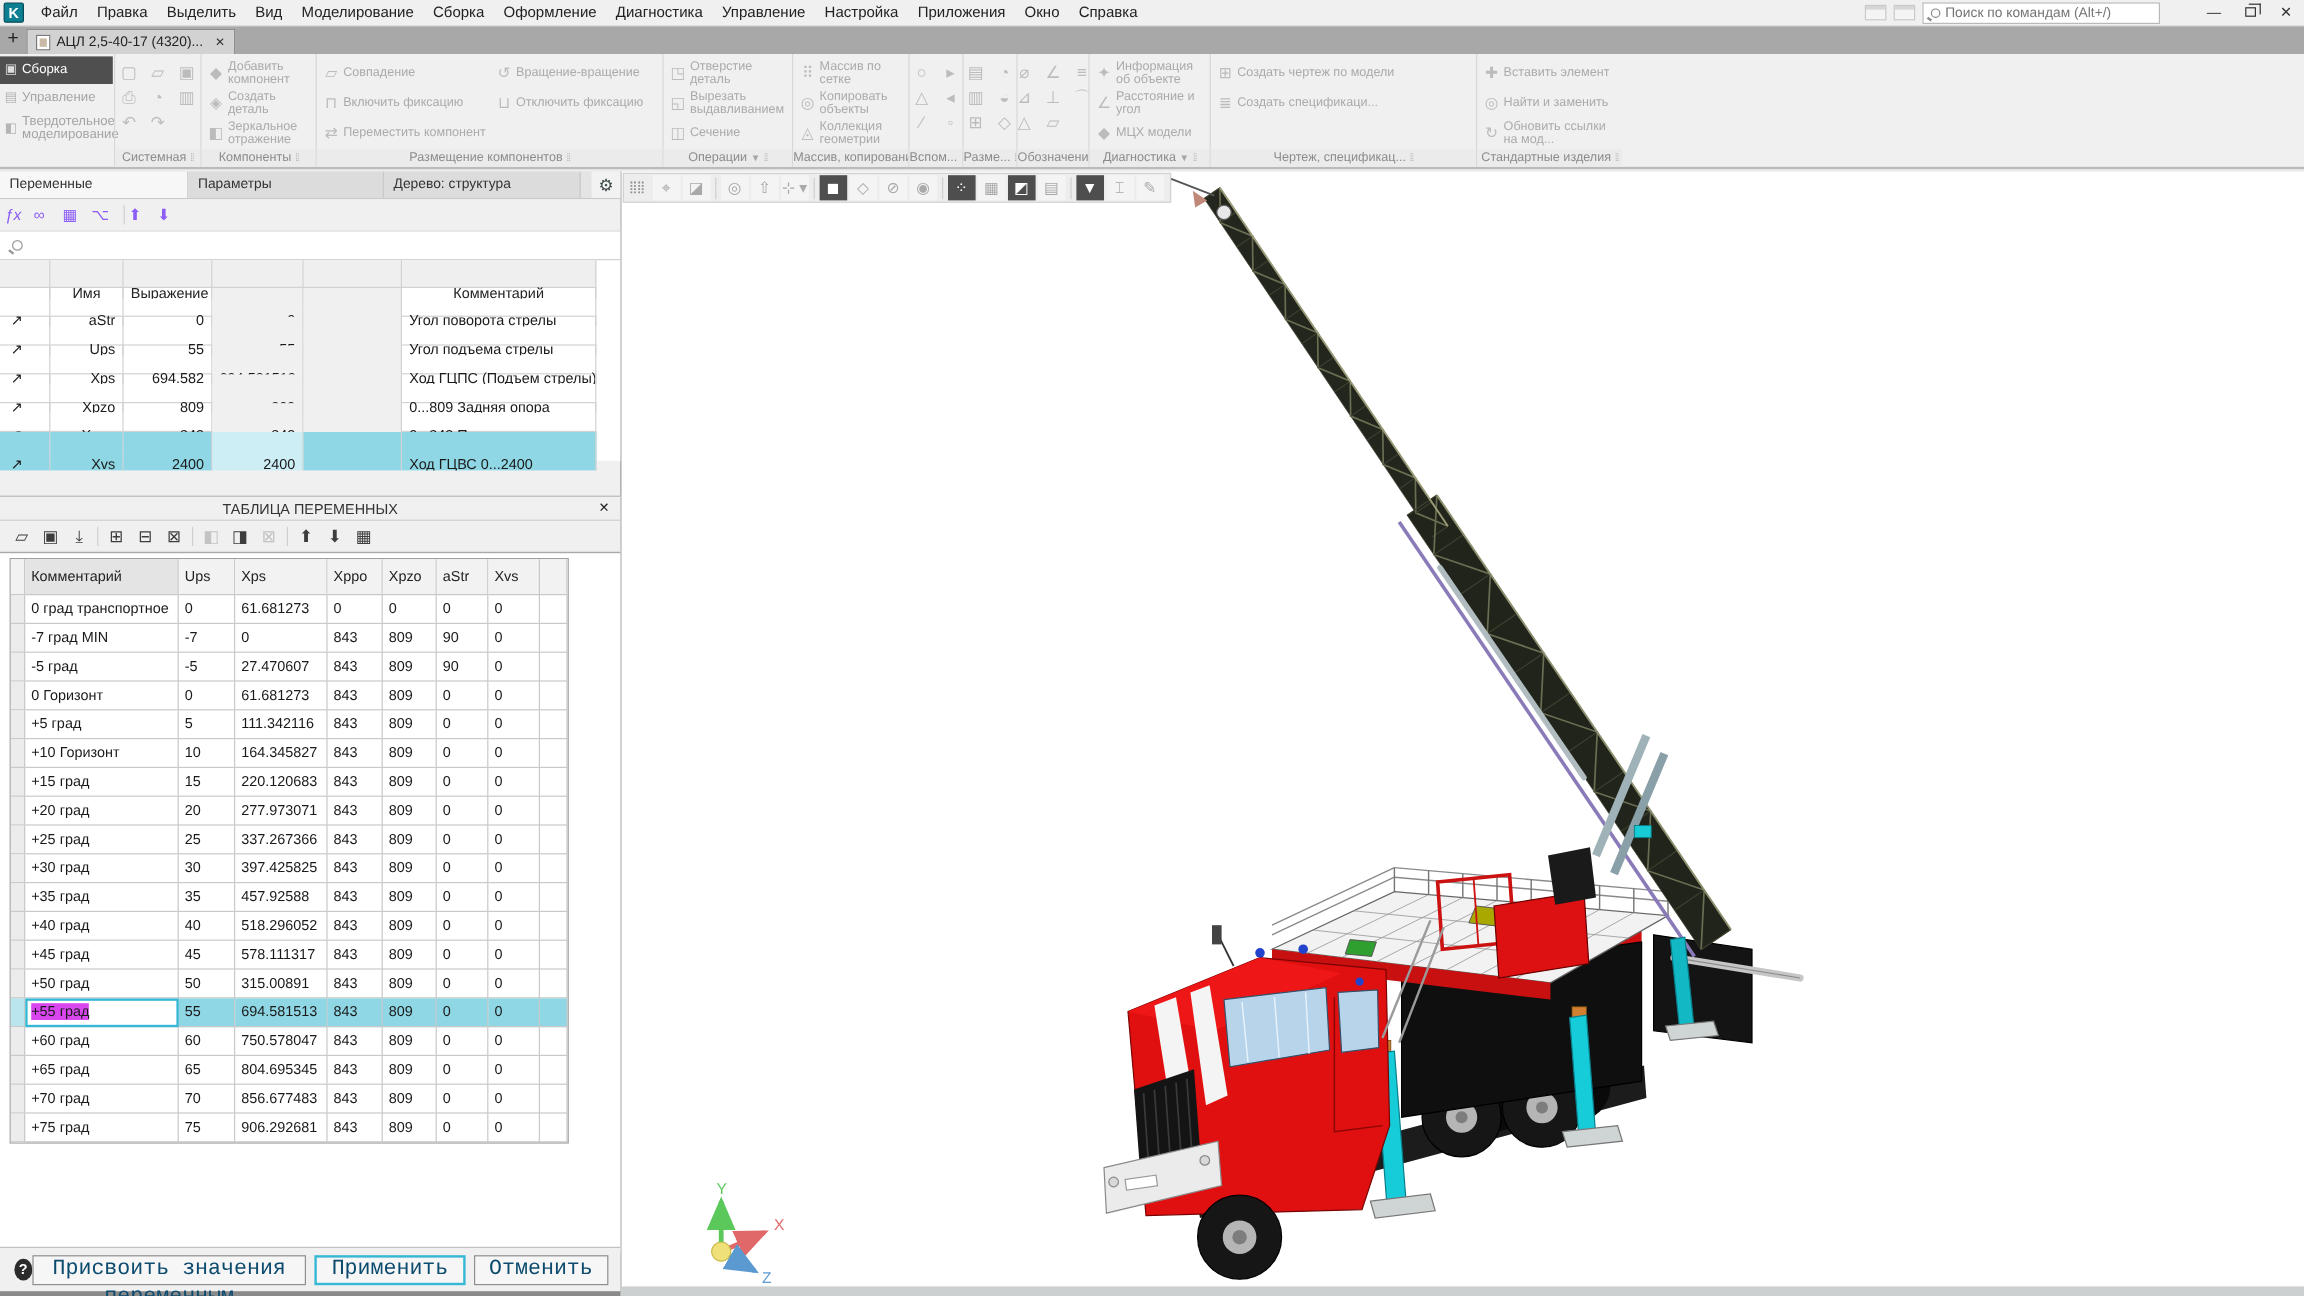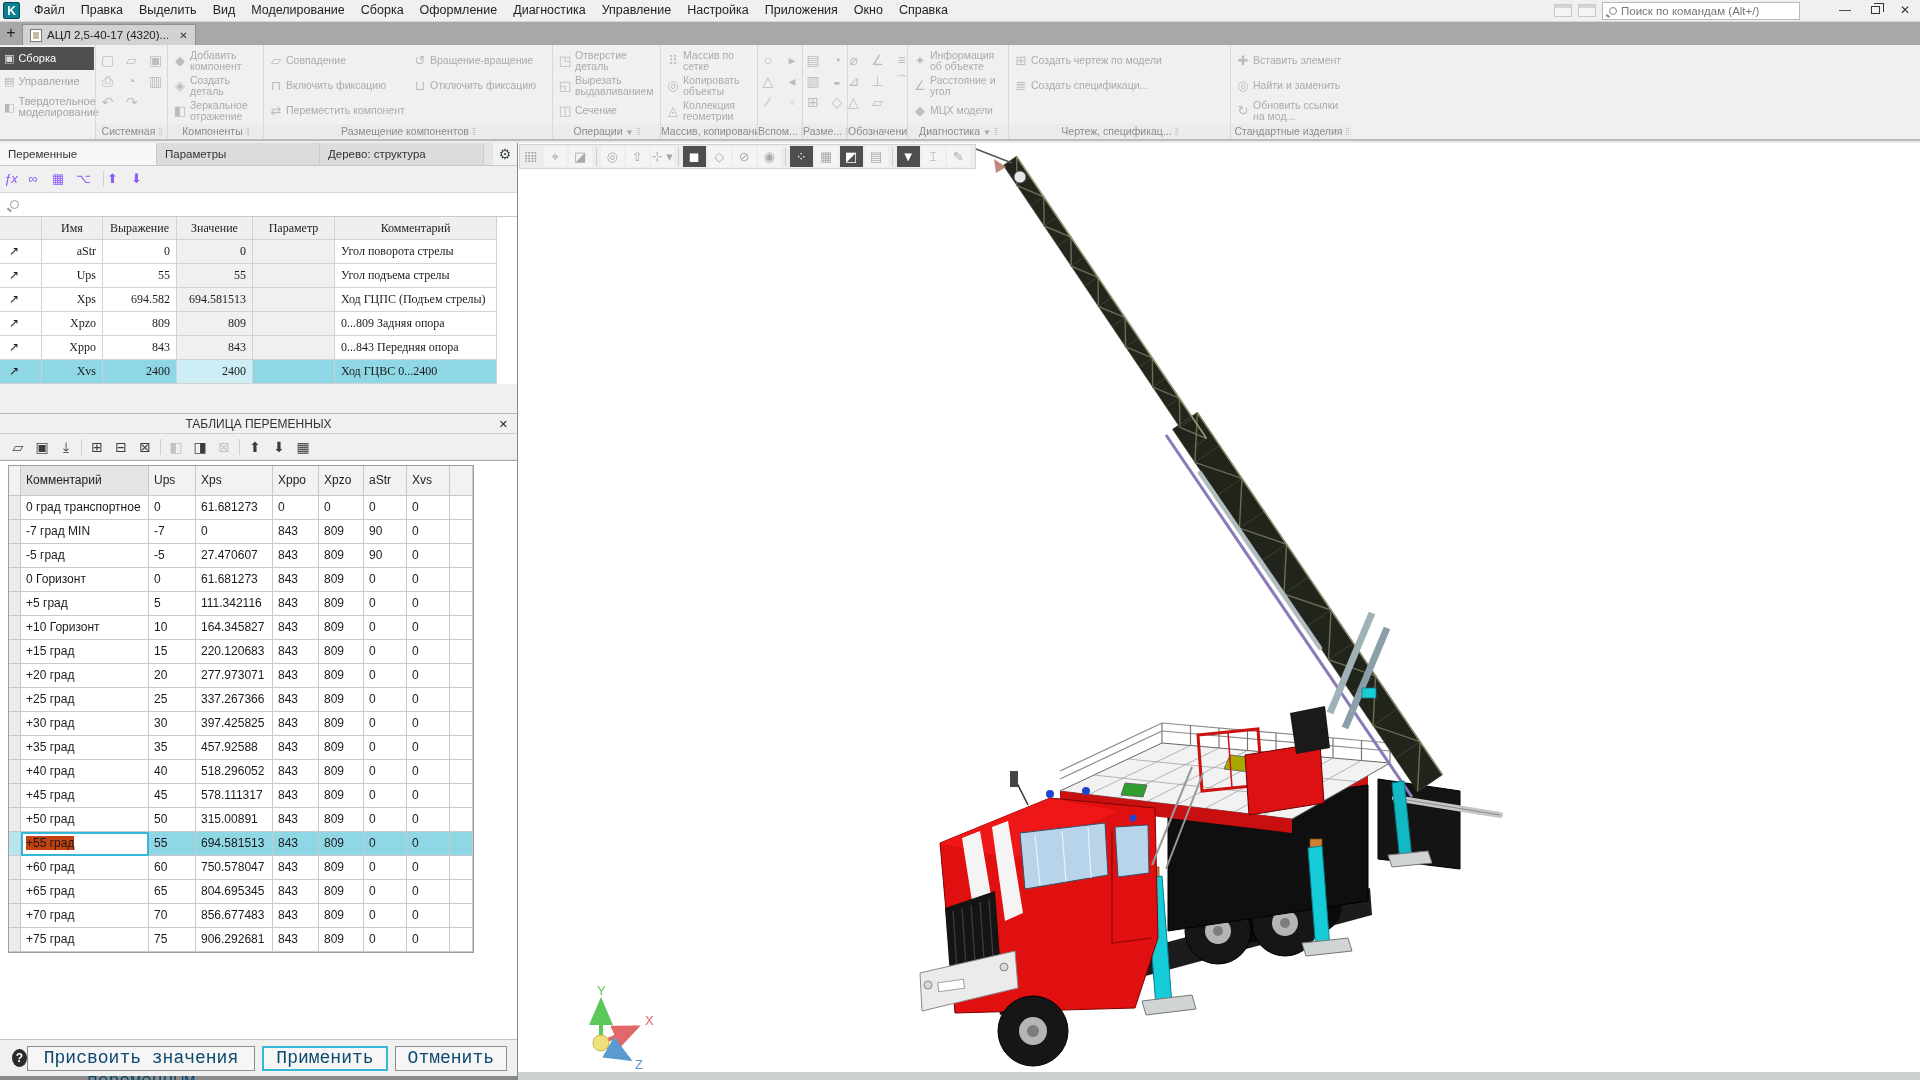--- a/index.html
+++ b/index.html
@@ -76,22 +76,22 @@
   .psep { width:1px; height:16px; background:#cfcfcf; margin:0 3px; }
 
   
   #psearch { height:25px; background:#fff; border-top:1px solid #d9d9d9; border-bottom:1px solid #c9c9c9; display:flex; align-items:center; }
   #psearch .mag { width:9px; height:9px; border:1.5px solid #9a9a9a; border-radius:50%; margin:0 0 0 10px; position:relative; }
   #psearch .mag::after { content:""; position:absolute; width:5px; height:1.5px; background:#9a9a9a; transform:rotate(38deg); left:-4px; top:8px; }
 
   
   #vgrid { background:#fff; }
   .vrow { display:grid; grid-template-columns:42px 61px 74px 76px 82px 1fr; height:24px; border-bottom:1px solid #d2d2d2; width:497px; }
-  .vrow > div { line-height:23px; font-size:12px; color:#1a1a1a; border-right:1px solid #d2d2d2; padding:0 6px;
-    white-space:nowrap; overflow:hidden;font-family:Liberation Serif, serif; }
+  .vrow > div { line-height:23px; font-size:12px; color:#1a1a1a; border-right:1px solid #d2d2d2; padding:16px 6px;
+    white-space:nowrap; overflow:hidden; }
   .vhead { background:#efefef; height:23px; }
   .vhead > div { text-align:center; color:#222; }
   .vgrouphead { height:24px; background:#f7f7f7; border-bottom:1px solid #d2d2d2; font-size:12px; color:#111;
     line-height:23px; padding-left:8px; width:497px; white-space:nowrap; overflow:hidden; }
   .vgrouphead .tri { font-size:9px; color:#444; margin-right:6px; }
   .vrow .c-num { text-align:right; }
   .vrow .c-arrow { text-align:left; padding-left:9px; color:#1a1a1a; font-size:12px; }
   .vrow .c-val, .vrow .c-par { background:#f0f0f0; }
   .vrow.sel > div { background:#8fd7e5; }
   .vrow.sel .c-val { background:#cdeef5; }
@@ -108,21 +108,21 @@
   .trow { display:grid; grid-template-columns:12px 128px 47px 77px 46px 45px 43px 43px 1fr; height:24px; }
   .trow > div { border-right:1px solid #c9c9c9; border-bottom:1px solid #c9c9c9; font-size:12px; color:#1a1a1a;
     line-height:23px; padding:0 5px; white-space:nowrap; overflow:hidden; }
   .trow > .gut { background:#ececec; padding:0; }
   .trow.thead { height:30px; }
   .trow.thead > div { line-height:29px; background:#f2f2f2; color:#222; }
   .trow.thead > .hc0 { background:#e4e4e4; }
   .trow.sel > div { background:#8fd7e5; }
   .trow.sel > .gut { background:#b9e6ee; }
   .trow.sel > .cmt { background:#fff; outline:2px solid #35b8d5; outline-offset:-2px; }
-  .trow.sel > .cmt span { background:#c2410c; }
+  .trow.sel > .cmt span { background:#d946ef; }
 
   
   #pfooter { position:absolute; left:0; bottom:0; width:517px; height:41px; background:#f0f0f0;
     border-top:1px solid #c2c2c2; border-bottom:4px solid #8a8a8a; display:flex; align-items:center; }
   #help-btn { width:18px; height:18px; border-radius:50%; background:#2b2b2b; color:#fff; font-size:12px;
     font-weight:bold; text-align:center; line-height:18px; margin:0 0 0 12px; }
   #pfooter .btns { margin-left:auto; display:flex; gap:7px; padding-right:10px; }
   .pbtn { height:25px; background:#f6f6f6; border:1px solid #8f8f8f; font-size:18px; color:#0c4a6e;
     padding:0 12px; line-height:23px;font-family:Liberation Mono, monospace; }
   .pbtn.primary { border:2px solid #35b8d5; line-height:21px; }

